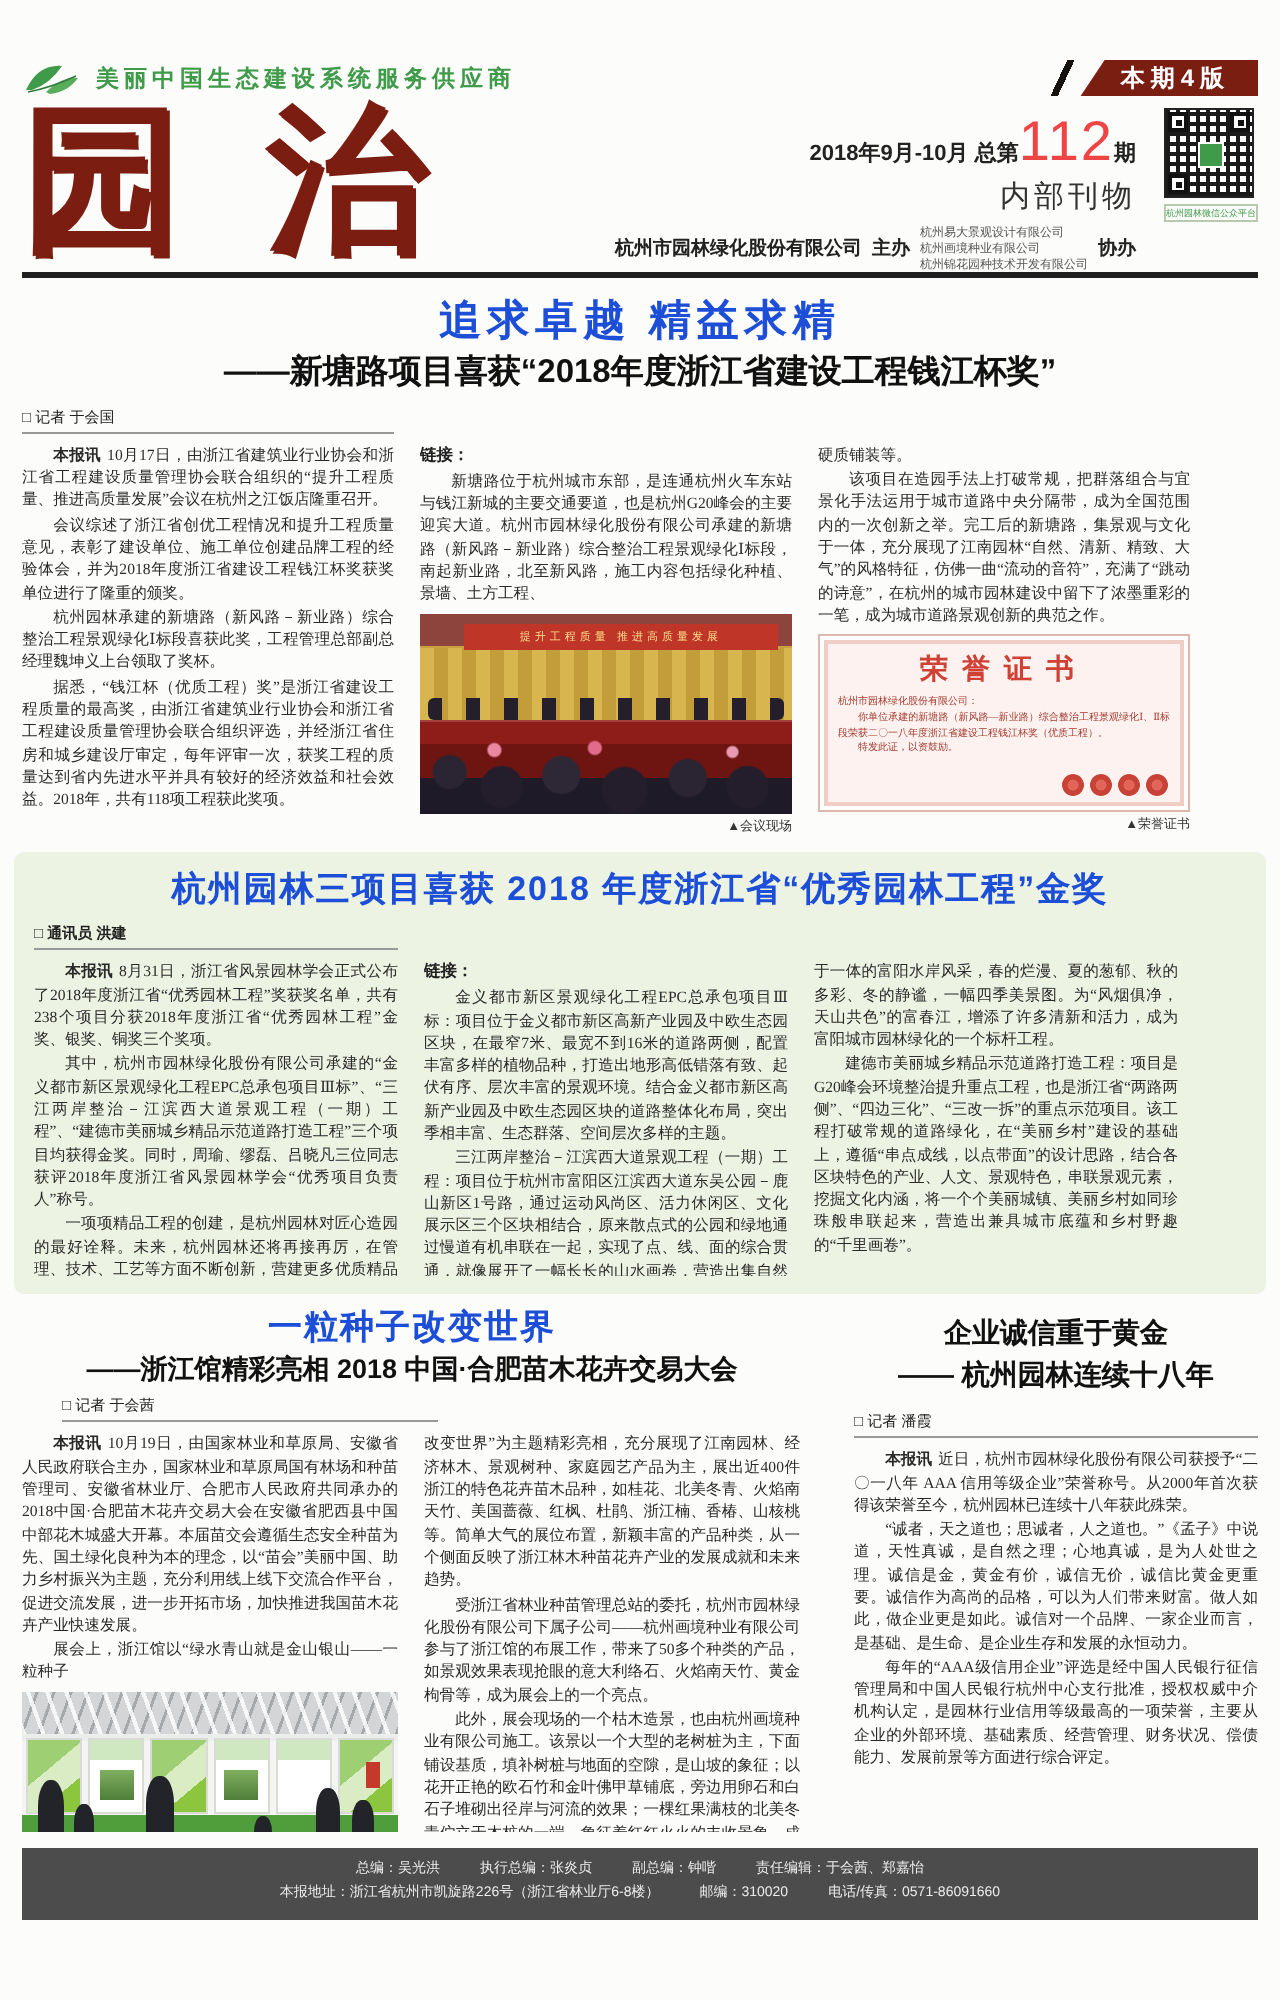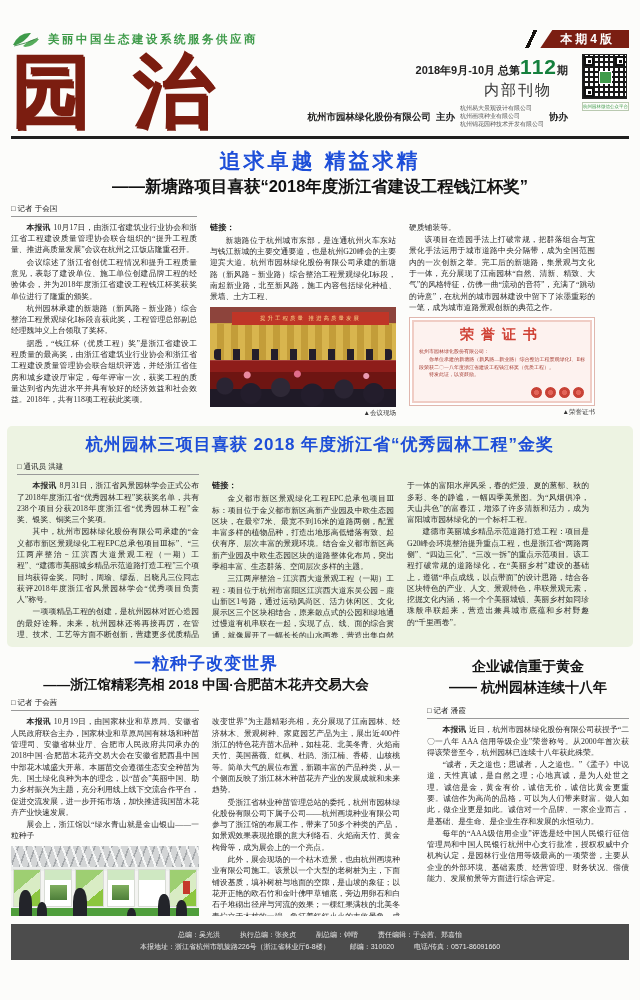--- a/index.html
+++ b/index.html
@@ -16,22 +16,22 @@
         background:linear-gradient(115deg,transparent 44%,#16120f 44%,#16120f 58%,transparent 58%);}
   .edition-badge{background:#7b1e12;color:#fff;font-family:"Liberation Sans",sans-serif;
         font-weight:bold;font-size:12px;letter-spacing:3px;line-height:18px;
         padding:0 14px 0 20px;clip-path:polygon(12px 0,100% 0,100% 100%,0 100%);}
   .mast-row{display:flex;align-items:flex-start;height:78px;margin-bottom:4px;}
   .paper-title{font-size:80px;line-height:74px;font-weight:bold;color:#7b1d10;
         letter-spacing:42px;text-shadow:1.5px 1.5px 0 #7b1d10;white-space:nowrap;flex:0 0 auto;}
   .mast-info{margin-left:auto;text-align:right;font-family:"Liberation Sans",sans-serif;
         padding-right:8px;line-height:1.2;}
   .issue-line{font-size:11px;font-weight:bold;color:#222;white-space:nowrap;}
-  .issue-num{font-size:21px;font-weight:bold;color:#15803d;letter-spacing:1px;}
-  .pub-type{font-size:15px;color:#333;margin:2px 16px 5px;letter-spacing:2px;}
+  .issue-num{font-size:28px;font-weight:normal;color:#ef4444;letter-spacing:1px;}
+  .pub-type{font-size:15px;color:#333;margin:2px 0 5px;letter-spacing:2px;}
   .org-row{display:flex;align-items:center;justify-content:flex-end;gap:5px;}
   .org-main,.org-role{font-size:9.5px;font-weight:bold;color:#222;white-space:nowrap;}
   .coorg-list{text-align:left;}
   .coorg{display:block;font-size:6px;color:#555;line-height:1.35;white-space:nowrap;}
   .qr-block{width:47px;margin-left:6px;flex:0 0 auto;}
   .qr{width:43px;height:43px;border:1.5px solid #222;position:relative;background:#fff;
       background-image:repeating-linear-gradient(0deg,#1a1a1a 0 2px,transparent 2px 5px),
                        repeating-linear-gradient(90deg,#1a1a1a 0 2px,#ffffff 2px 5px);}
   .qr-marker{position:absolute;width:10px;height:10px;background:#fff;border:2px solid #111;box-sizing:border-box;}
   .qr-marker::after{content:'';position:absolute;inset:1.5px;background:#111;}
@@ -93,30 +93,30 @@
   .cert-line{font-size:5px;color:#a33a30;line-height:1.55;text-align:justify;}
   .cert-seals{position:absolute;right:10px;bottom:7px;display:flex;gap:3px;}
   .seal{width:11px;height:11px;border-radius:50%;
      background:radial-gradient(circle,#e05548 0 35%,#c22f22 36% 70%,#e9897d 71%);opacity:.9;}
 
   
   .a2{background:#edf3e2;border-radius:5px;padding:9px 10px 9px;margin:8px -4px 7px;}
   .a2 .hl1{font-size:17px;letter-spacing:1px;margin-bottom:7px;}
   .a2 .col{width:182px;}
   .a2-cols{height:158px;}
-  .a2 .byline{width:182px;background:transparent;}
+  .a2 .byline{width:182px;background:transparent;font-weight:bold;}
 
   
   .bottom{display:flex;gap:26px;height:262px;overflow:hidden;}
   .a3{width:390px;flex:0 0 auto;}
   .a3 .hl1{font-size:17px;letter-spacing:1px;margin-bottom:2px;}
   .a3 .hl2{font-size:13.5px;margin-bottom:5px;}
   .a3-cols{height:218px;}
   .a3 .col{width:188px;}
-  .a3 .byline{width:188px;}
+  .a3 .byline{width:188px;margin-left:20px;}
   .a4{flex:1;overflow:hidden;}
   .a4-title{text-align:center;font-family:"Liberation Sans",sans-serif;font-weight:bold;
      font-size:14px;line-height:1.5;margin:2px 0 8px;color:#111;}
   .a4 .byline{width:100%;}
 
   
   .ph-expo{height:88px;
      background:linear-gradient(#d3d5d6 0 24%,#eceeec 24% 28%,#f4f4f2 28% 70%,#4f9e3b 70% 100%);}
   .expo-beams{position:absolute;top:0;left:0;right:0;height:24%;
      background:repeating-linear-gradient(70deg,rgba(255,255,255,.8) 0 2px,transparent 2px 9px),

